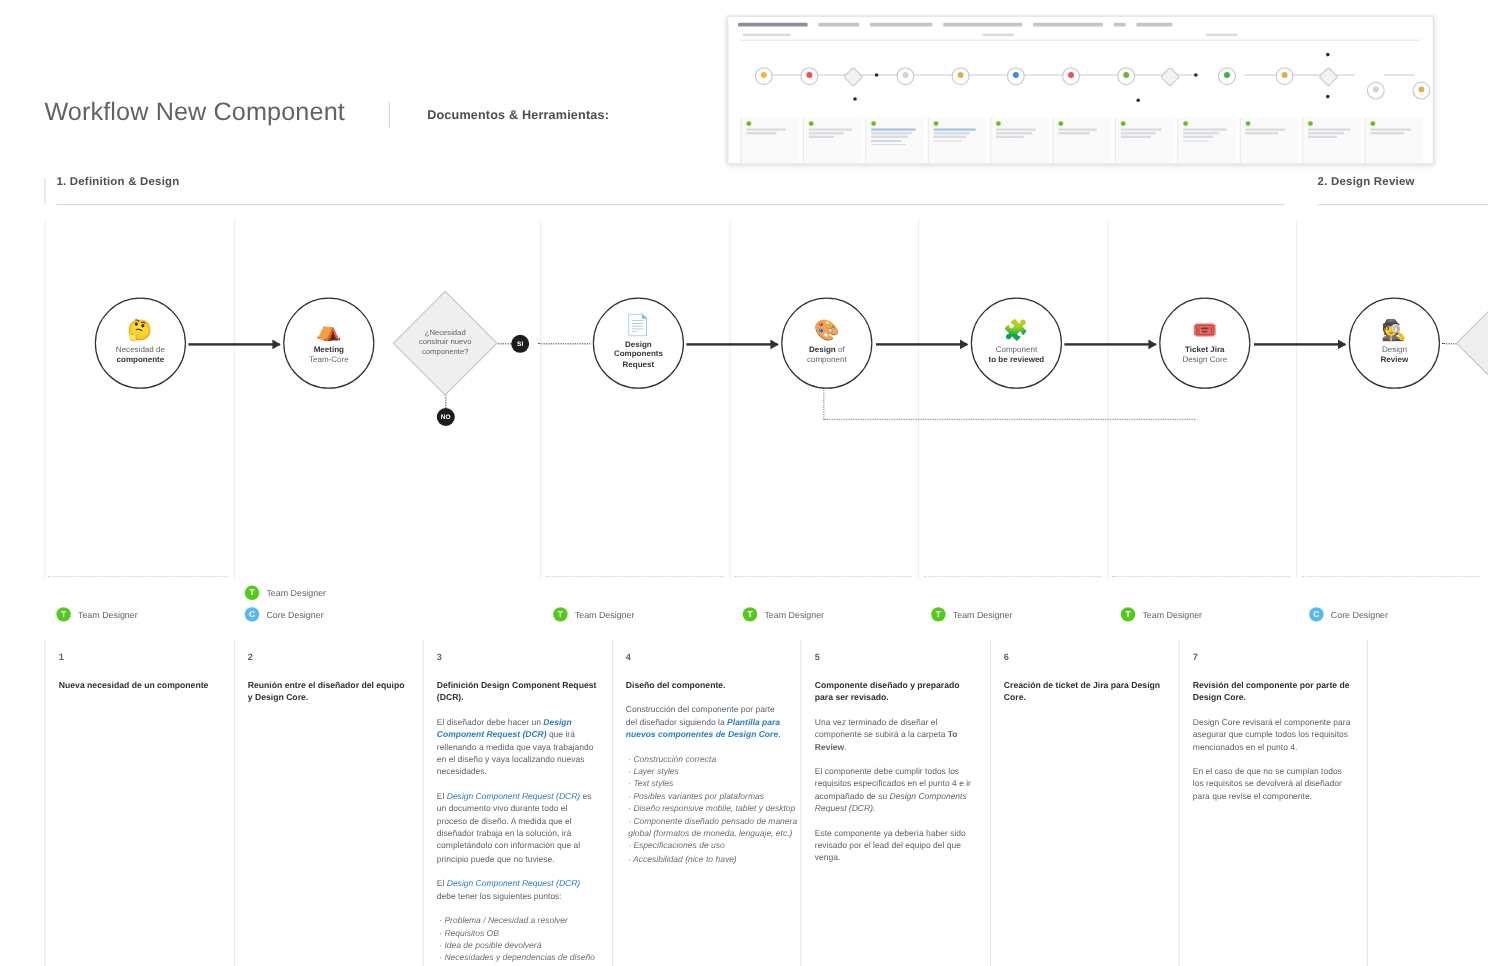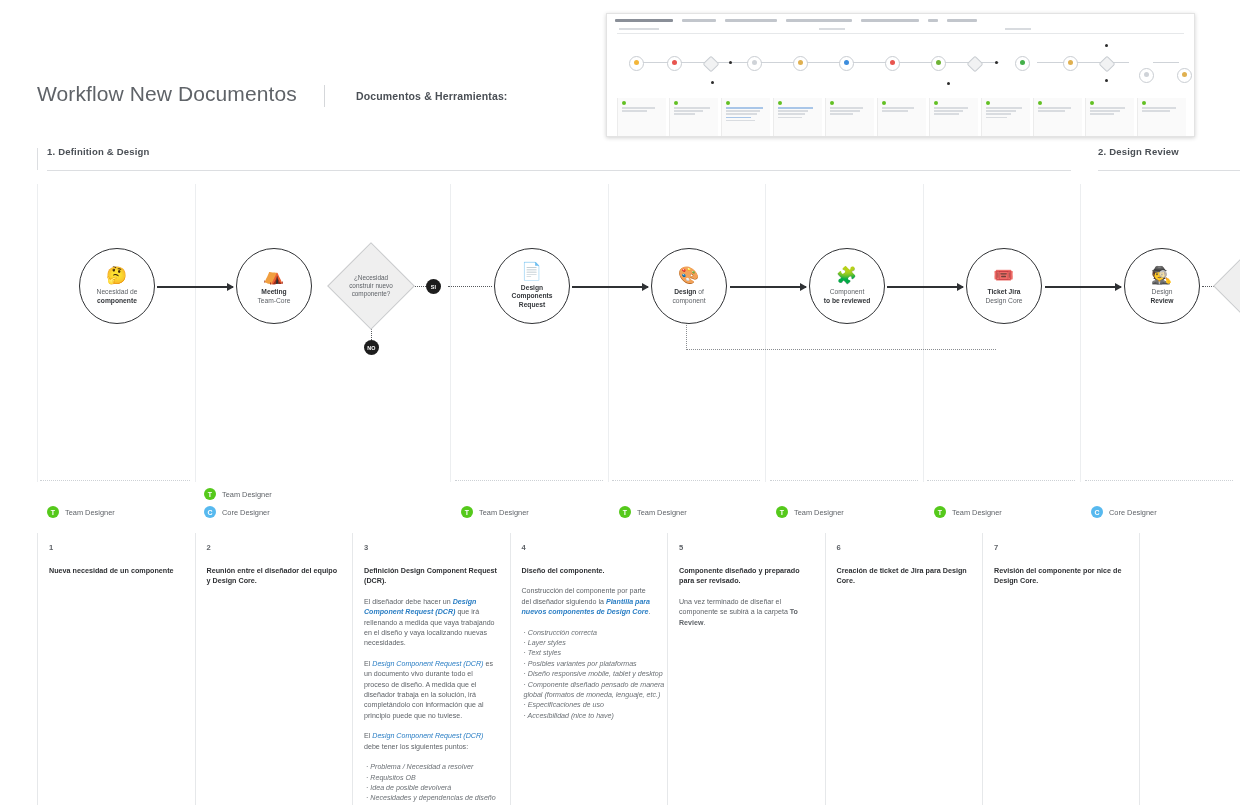--- a/index.html
+++ b/index.html
@@ -466,21 +466,21 @@
         <div class="tc-line" style="width:58%"></div>
       </div>
     <div class="thumb-card">
         <div class="tc-badge"></div>
         <div class="tc-line" style="width:82%"></div>
         <div class="tc-line" style="width:68%"></div>
       </div>
   </div>
 </div>
 
-<div id="page-title">Workflow New Documentos</div>
+<div id="page-title">Workflow New Component</div>
 <div id="header-divider"></div>
 <div id="docs-label">Documentos &amp; Herramientas:</div>
 
 <div id="section-left-tick"></div>
 <div id="section-band">
   <div class="section-head" style="left:47px">1. Definition &amp; Design</div>
   <div class="section-rule" style="left:47px;width:1024px"></div>
   <div class="section-head" style="left:1098px">2. Design Review</div>
   <div class="section-rule" style="left:1098px;width:142px"></div>
 </div>
@@ -664,25 +664,31 @@
       <div>· Accesibilidad (nice to have)</div>
     </div>
   </div>
 
   <div class="desc-card">
     <div class="card-num">5</div>
     <div class="card-head">Componente diseñado y preparado para ser revisado.</div>
     <div class="card-p">
       <span>Una vez terminado de diseñar el componente se subirá a la carpeta </span><b>To Review</b><span>.</span>
     </div>
+    <div class="card-p">
+      <span>El componente debe cumplir todos los requisitos especificados en el punto 4 e ir acompañado de su </span><span class="it">Design Components Request (DCR)</span><span>.</span>
+    </div>
+    <div class="card-p">Este componente ya debería haber sido revisado por el lead del equipo del que venga.</div>
   </div>
 
   <div class="desc-card">
     <div class="card-num">6</div>
     <div class="card-head">Creación de ticket de Jira para Design Core.</div>
   </div>
 
   <div class="desc-card">
     <div class="card-num">7</div>
-    <div class="card-head">Revisión del componente por nice de Design Core.</div>
+    <div class="card-head">Revisión del componente por parte de Design Core.</div>
+    <div class="card-p">Design Core revisará el componente para asegurar que cumple todos los requisitos mencionados en el punto 4.</div>
+    <div class="card-p">En el caso de que no se cumplan todos los requisitos se devolverá al diseñador para que revise el componente.</div>
   </div>
 
 </div>
 
 </body></html>

